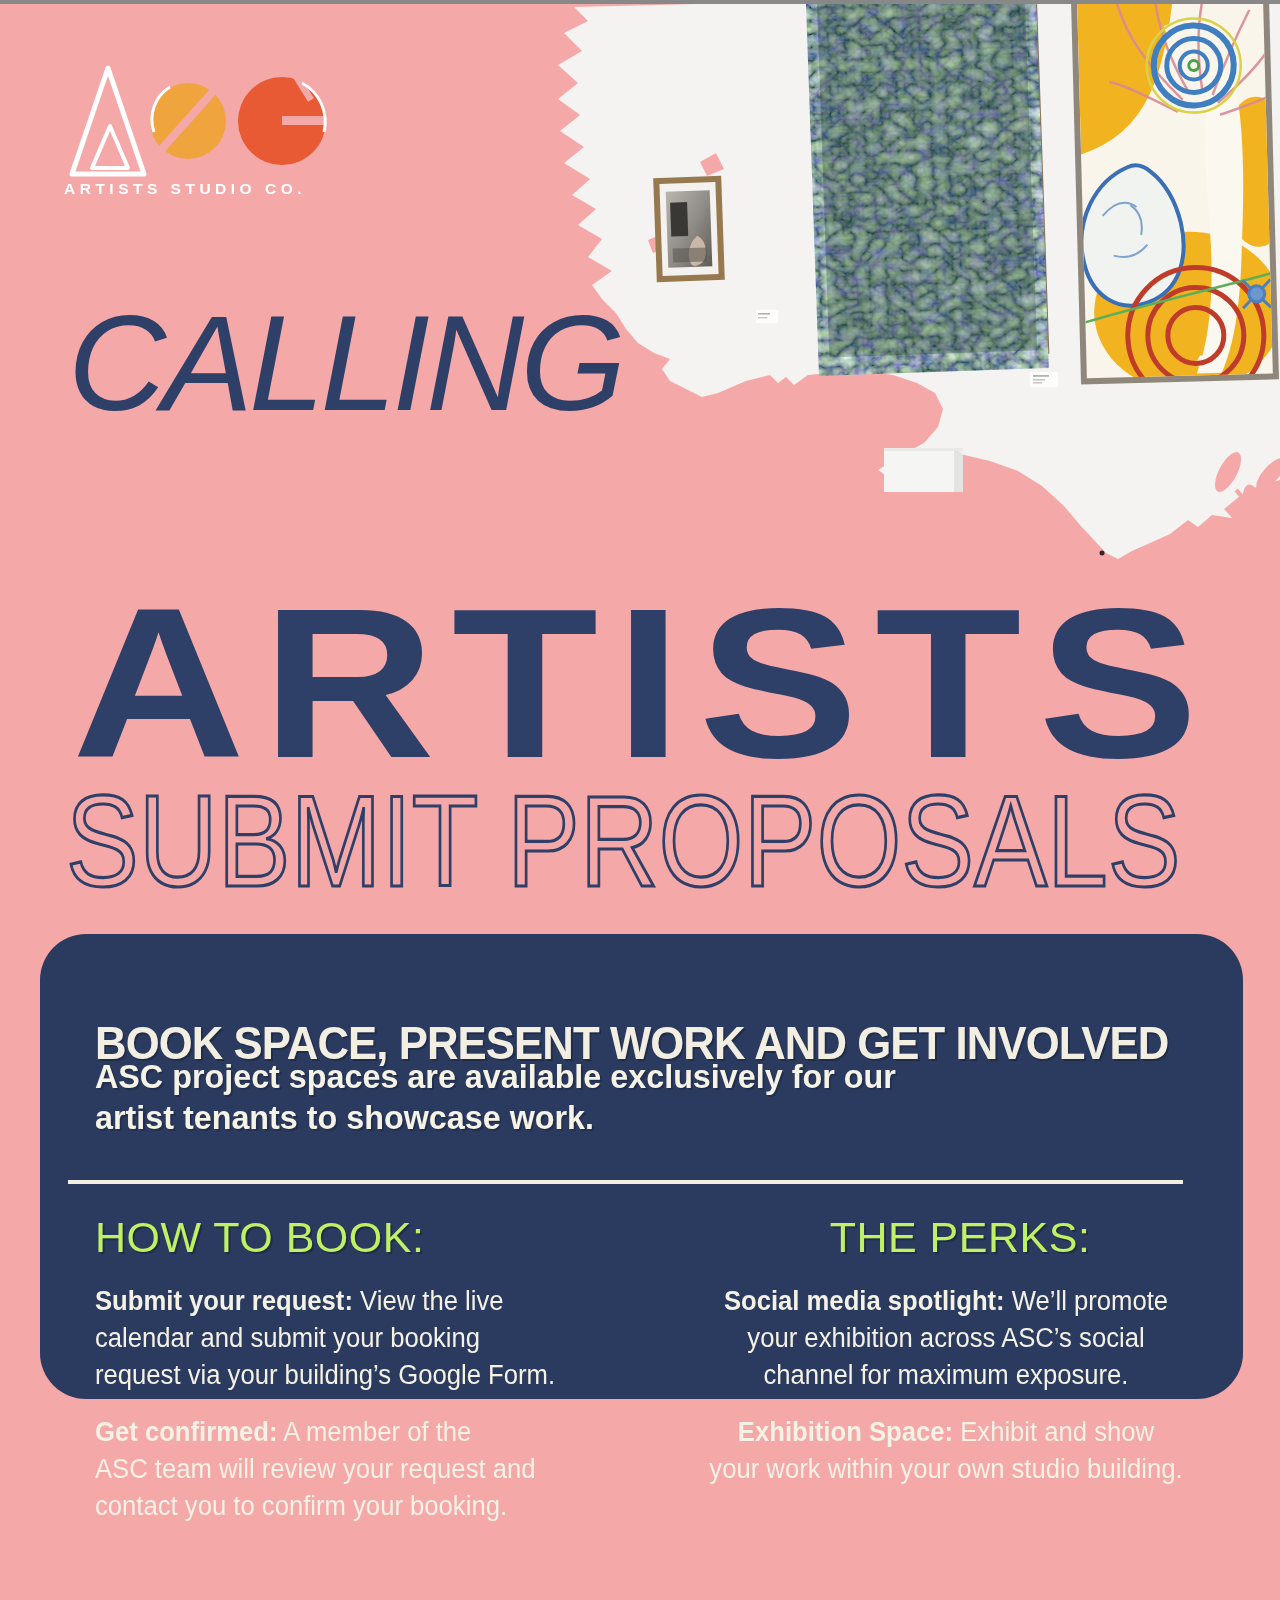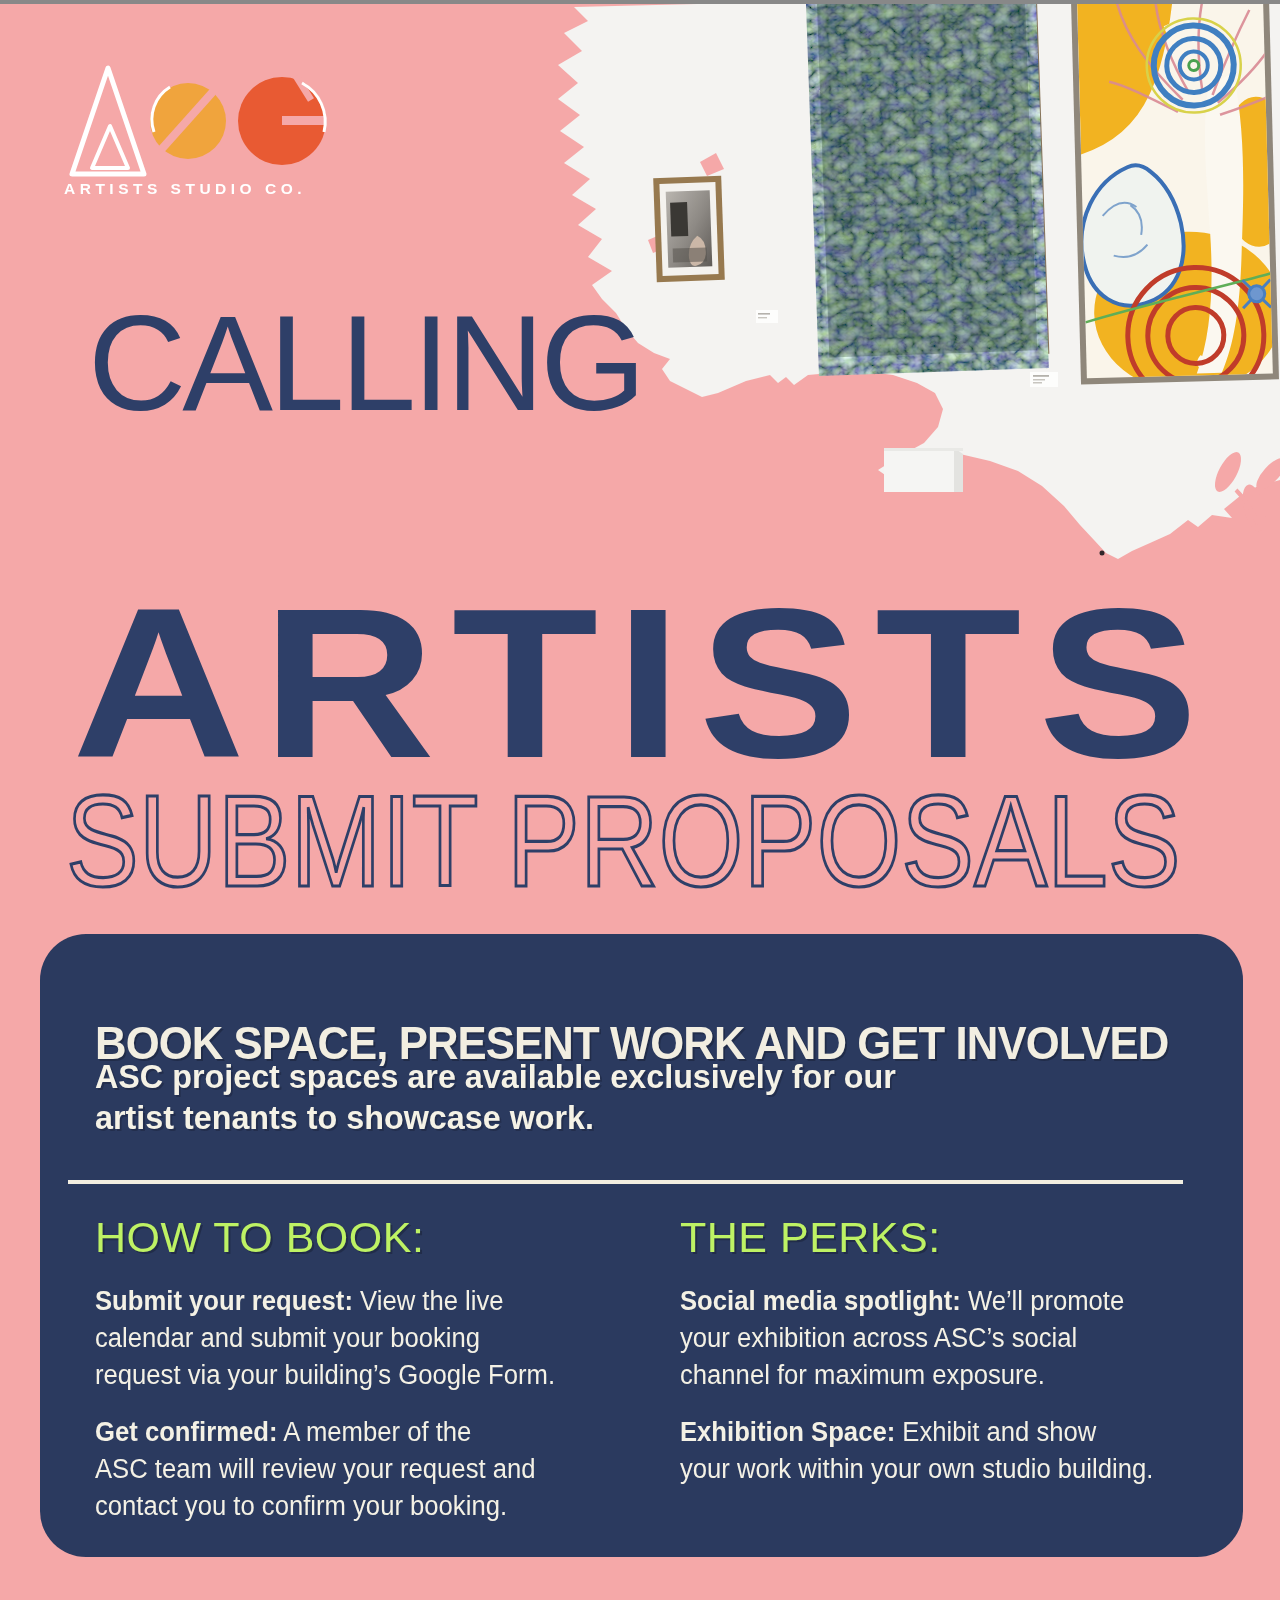--- a/index.html
+++ b/index.html
@@ -6,41 +6,41 @@
   .poster{position:relative;width:1280px;height:1600px;margin:4px auto;overflow:hidden;
     background:#f5a8a8;font-family:"Liberation Sans",sans-serif;}
   svg{display:block;}
   .artsvg{position:absolute;left:0;top:0;}
   
   .logo-mark{position:absolute;left:58px;top:58px;}
   .brand-name{position:absolute;left:64px;top:176px;font-size:15.5px;font-weight:700;
     letter-spacing:4.5px;color:#ffffff;white-space:nowrap;}
   
   .hl{position:absolute;line-height:1;white-space:nowrap;}
-  .hl-calling{left:88px;top:291px;font-size:136px;font-weight:400;
+  .hl-calling{left:68px;top:291px;font-size:136px;font-style:italic;font-weight:400;
     letter-spacing:-4px;color:#2e3f68;}
   .hl-asc{left:146px;top:404px;font-size:213px;font-weight:700;letter-spacing:10px;color:#e4582f;}
   .hl-artists{left:72px;top:572px;font-size:214px;font-weight:700;letter-spacing:15px;
     color:#2e3f68;transform:scaleX(1.12);transform-origin:left top;}
   .hl-submit{left:66px;top:772px;font-size:130px;font-weight:400;color:transparent;
     -webkit-text-stroke:3.2px #2e3f68;transform:scaleX(0.84);transform-origin:left top;}
   
-  .panel{position:absolute;left:40px;top:930px;width:1203px;height:623px;
+  .panel{position:absolute;left:40px;top:930px;width:1203px;height:465px;
     background:#2b3a5f;border-radius:46px;color:#f2eee1;}
   .panel-heading{position:absolute;left:55px;top:50px;font-size:47px;font-weight:700;
     letter-spacing:-1px;white-space:nowrap;transform:scaleX(0.93);transform-origin:left top;
     text-shadow:2px 2px 0 rgba(15,20,35,0.35);}
   .panel-intro{position:absolute;left:55px;top:122px;font-size:34px;font-weight:700;
     line-height:41px;transform:scaleX(0.95);transform-origin:left top;color:#f5f2e6;
     text-shadow:2px 2px 0 rgba(15,20,35,0.3);}
   .panel-intro .line{display:block;white-space:nowrap;}
   .divider{position:absolute;left:28px;top:246px;width:1115px;height:4px;background:#f2eee1;}
   .col{position:absolute;top:282px;width:560px;}
   .col-left{left:55px;}
-  .col-right{left:640px;}
+  .col-right{left:640px;text-align:center;}
   .col-title{margin:0 0 24px 0;font-size:43px;font-weight:400;line-height:1;
     letter-spacing:0.5px;color:#bef264;text-shadow:2px 2px 0 rgba(15,20,35,0.35);}
   .blurb{margin:0 0 20px 0;font-size:27px;font-weight:400;line-height:37px;color:#f4f1e5;
     transform:scaleX(0.95);transform-origin:left top;}
   .blurb .line{display:block;white-space:nowrap;}
   .blurb strong{font-weight:700;}
 </style>
 </head>
 <body>
 

